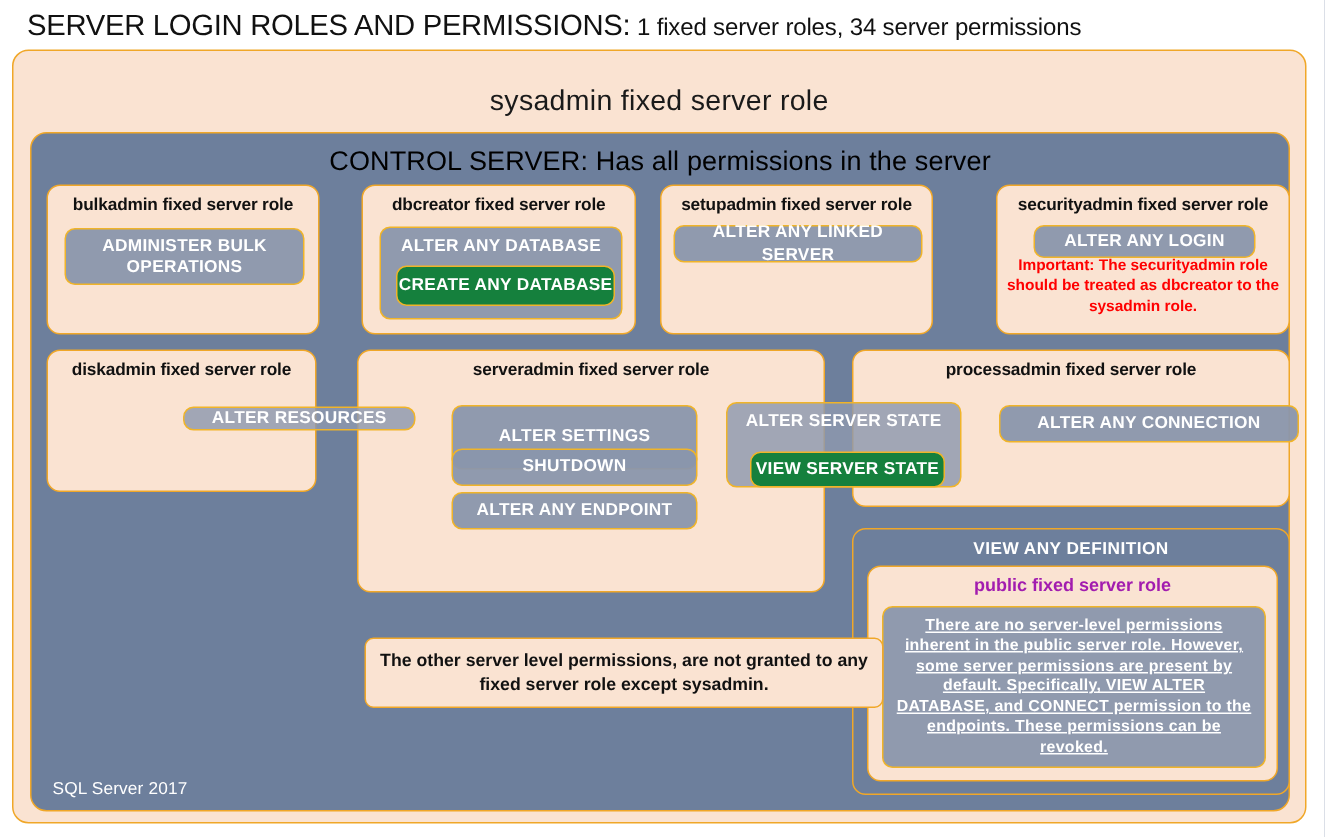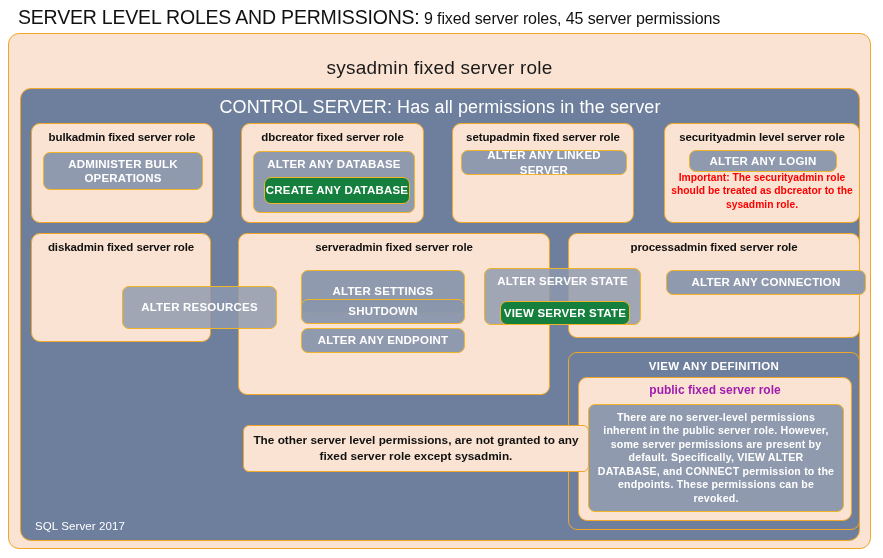--- a/index.html
+++ b/index.html
@@ -109,40 +109,40 @@
     height: 453px;
     border-radius: 11px;
   }
   #control-server-label {
     position: absolute;
     left: 0;
     right: 0;
     top: 8px;
     text-align: center;
     font-size: 18px;
+    color: #000000;
+    letter-spacing: 0.1px;
+  }
+  #sql-version-label {
+    position: absolute;
+    left: 14px;
+    bottom: 8px;
+    font-size: 11.5px;
     color: #ffffff;
     letter-spacing: 0.1px;
   }
-  #sql-version-label {
-    position: absolute;
-    left: 14px;
-    bottom: 8px;
-    font-size: 11.5px;
-    color: #ffffff;
-    letter-spacing: 0.1px;
-  }
 
   
   #bulkadmin-box  { left: 31px;  top: 123px; width: 182px; height: 100px; }
   #dbcreator-box  { left: 241px; top: 123px; width: 183px; height: 100px; }
-  #setupadmin-box { left: 452px; top: 123px; width: 182px; height: 100px; }
+  #setupadmin-box { left: 440px; top: 123px; width: 182px; height: 100px; }
   #securityadmin-box { left: 664px; top: 123px; width: 196px; height: 100px; }
 
   
-  #diskadmin-box   { left: 31px;  top: 233px; width: 180px; height: 109px; }
+  #diskadmin-box   { left: 31px;  top: 233px; width: 180px; height: 95px; }
   #serveradmin-box { left: 238px; top: 233px; width: 312px; height: 162px; }
   #processadmin-box{ left: 568px; top: 233px; width: 292px; height: 105px; }
 
   
   #viewanydef-box { left: 568px; top: 352px; width: 292px; height: 178px; }
   #viewanydef-label {
     position: absolute;
     left: 0; right: 0; top: 7px;
     text-align: center;
     color: #ffffff;
@@ -165,20 +165,21 @@
     font-size: 12px;
   }
   #public-desc {
     left: 9px;
     top: 26px;
     width: 256px;
     height: 108px;
     padding: 4px 8px;
     font-size: 10.6px;
     line-height: 1.28;
+    text-decoration: underline;
   }
 
   
   #note-box {
     left: 243px;
     top: 425px;
     width: 346px;
     height: 47px;
     border-radius: 6px;
     display: flex;
@@ -202,21 +203,21 @@
     color: #ff0000;
     font-weight: bold;
     font-size: 10.3px;
     line-height: 1.3;
   }
 </style>
 </head>
 <body>
 
 <div id="title-bar">
-  <span id="title-main">SERVER LEVEL ROLES AND PERMISSIONS:</span><span id="title-sub"> 9 fixed server roles, 45 server permissions</span>
+  <span id="title-main">SERVER LOGIN ROLES AND PERMISSIONS:</span><span id="title-sub"> 1 fixed server roles, 34 server permissions</span>
 </div>
 
 <div class="box peach" id="sysadmin-box">
   <div id="sysadmin-label">sysadmin fixed server role</div>
 </div>
 
 <div class="box slate" id="control-server-box">
   <div id="control-server-label">CONTROL SERVER: Has all permissions in the server</div>
   <div id="sql-version-label">SQL Server 2017</div>
 </div>
@@ -233,42 +234,42 @@
   </div>
   <div class="chip dark" style="left:22px; top:53px; width:146px; height:27px;">CREATE  ANY DATABASE</div>
 </div>
 
 <div class="box peach" id="setupadmin-box">
   <div class="role-title" style="top:7px;">setupadmin fixed server role</div>
   <div class="chip" style="left:8px; top:26px; width:166px; height:25px;">ALTER ANY LINKED SERVER</div>
 </div>
 
 <div class="box peach" id="securityadmin-box">
-  <div class="role-title" style="top:7px;">securityadmin level server role</div>
+  <div class="role-title" style="top:7px;">securityadmin fixed server role</div>
   <div class="chip" style="left:24px; top:26px; width:148px; height:22px;">ALTER ANY LOGIN</div>
   <div id="securityadmin-warning">Important:  The securityadmin role should  be treated as dbcreator to the  sysadmin role.</div>
 </div>
 
 <div class="box peach" id="diskadmin-box">
   <div class="role-title" style="top:7px;">diskadmin fixed server role</div>
 </div>
 
 <div class="box peach" id="serveradmin-box">
   <div class="role-title" style="top:7px;">serveradmin fixed server role</div>
   <div class="chip" style="left:62px; top:36px; width:164px; height:43px;">ALTER SETTINGS</div>
   <div class="chip" style="left:62px; top:65px; width:164px; height:25px;">SHUTDOWN</div>
   <div class="chip" style="left:62px; top:94px; width:164px; height:25px;">ALTER ANY ENDPOINT</div>
 </div>
 
 <div class="box peach" id="processadmin-box">
   <div class="role-title" style="top:7px;">processadmin fixed server role</div>
   <div class="chip" style="left:97px; top:36px; width:200px; height:25px;">ALTER ANY CONNECTION</div>
 </div>
 
-<div class="chip translucent" style="left:122px; top:286px; width:155px; height:43px;">ALTER RESOURCES</div>
+<div class="chip translucent" style="left:122px; top:271px; width:155px; height:16px;">ALTER RESOURCES</div>
 
 <div class="chip translucent" style="left:484px; top:268px; width:157px; height:57px;">
   <span style="position:absolute; left:0; right:0; top:5px;">ALTER SERVER  STATE</span>
 </div>
 <div class="chip dark" style="left:500px; top:301px; width:130px; height:24px;">VIEW SERVER  STATE</div>
 
 <div class="box slate" id="viewanydef-box">
   <div id="viewanydef-label">VIEW  ANY DEFINITION</div>
   <div class="box peach" id="public-box">
     <div id="public-label">public  fixed server role</div>

